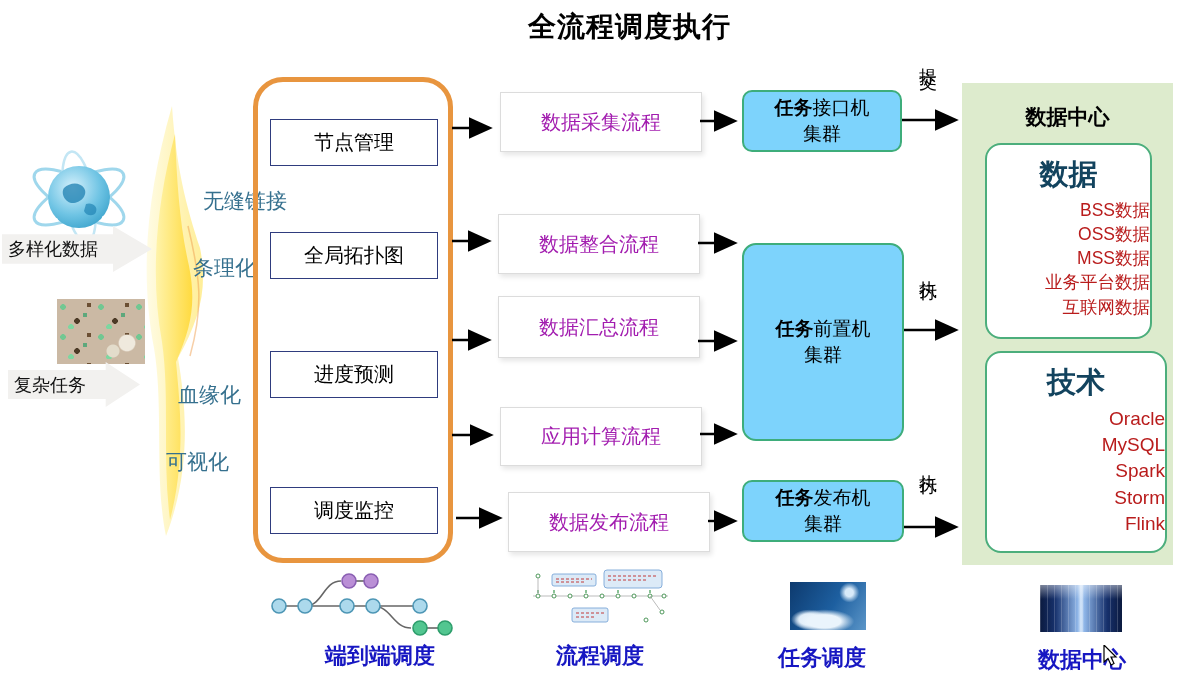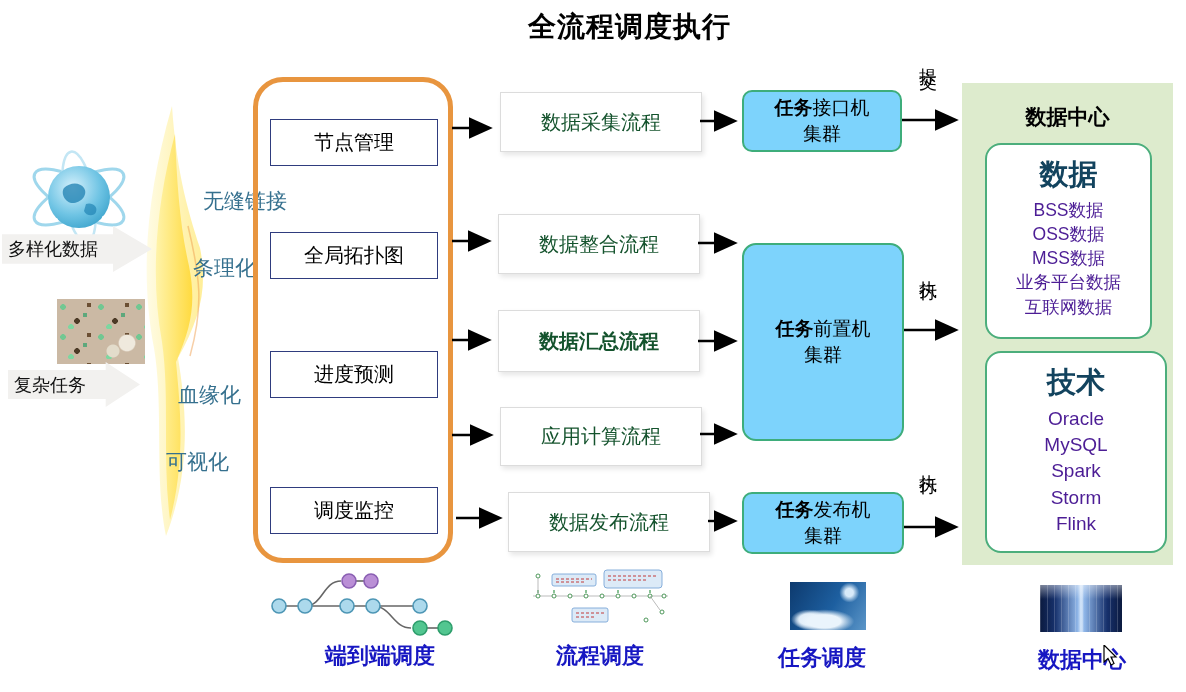--- a/index.html
+++ b/index.html
@@ -21,40 +21,40 @@
   .tlabel { font-size:21px; color:#35708E; white-space:nowrap; }
   
   .frame { border:5px solid #E8953F; border-radius:30px; background:transparent; }
   .module {
     background:#fff; border:1.5px solid #2F3C7E; display:flex;
     align-items:center; justify-content:center; font-size:20px; color:#000;
   }
   
   .proc {
     background:#fff; border:1px solid #DCDCDC; box-shadow:2px 3px 5px rgba(0,0,0,0.10);
-    display:flex; align-items:center; justify-content:center; font-size:20px; color:#14532d;
+    display:flex; align-items:center; justify-content:center; font-size:20px; color:#a21caf;
   }
   
   .cluster {
     background:#7dd3fc; border:2px solid #3EAD7B; border-radius:10px;
     display:flex; flex-direction:column; align-items:center; justify-content:center;
     font-size:19px; color:#000; line-height:1.35;
   }
   .cluster .b { font-weight:bold; }
   
   .vlabel { writing-mode:vertical-rl; text-orientation:upright; font-size:18px; color:#000; letter-spacing:3px; }
   
   .panel { background:#DDEBCD; }
   .panel-title { font-size:21px; font-weight:bold; color:#000; text-align:center; }
   .dcbox {
     background:#fff; border:2px solid #4CAE7C; border-radius:16px;
     text-align:center; padding-top:10px; box-sizing:border-box;
   }
   .dcbox .h { font-size:29px; font-weight:bold; color:#12435E; margin-bottom:3px; }
-  .dcbox .it { font-size:17.5px; color:#4c1d95; line-height:1.38; }
+  .dcbox .it { font-size:17.5px; color:#b91c1c; line-height:1.38;text-align:right; }
   
   .blabel { font-size:22px; font-weight:bold; color:#1717C2; text-align:center; white-space:nowrap; }
   
   .photo-tasks {
     background-color:#CBB9A4;
     background-image:
       radial-gradient(circle 9px at 70px 44px, #EFE9DD 85%, rgba(0,0,0,0) 100%),
       radial-gradient(circle 7px at 56px 52px, #E3DCCB 85%, rgba(0,0,0,0) 100%),
       radial-gradient(circle 3px at 6px 8px, #72C792 92%, rgba(0,0,0,0) 100%),
       radial-gradient(circle 3px at 20px 22px, #4C3A26 92%, rgba(0,0,0,0) 100%),
@@ -149,39 +149,39 @@
   <div class="abs module" style="left:270px; top:487px; width:166px; height:45px;">
       <span>调度监控</span>
     </div>
 
   <div class="abs proc" style="left:500px; top:92px;  width:200px; height:58px;">
       <span>数据采集流程</span>
     </div>
   <div class="abs proc" style="left:498px; top:214px; width:200px; height:58px;">
       <span>数据整合流程</span>
     </div>
-  <div class="abs proc" style="left:498px; top:310px; width:200px; height:60px;font-weight:bold;">
+  <div class="abs proc" style="left:498px; top:296px; width:200px; height:60px;">
       <span>数据汇总流程</span>
     </div>
   <div class="abs proc" style="left:500px; top:407px; width:200px; height:57px;">
       <span>应用计算流程</span>
     </div>
   <div class="abs proc" style="left:508px; top:492px; width:200px; height:58px;">
       <span>数据发布流程</span>
     </div>
 
   <div class="abs cluster" style="left:742px; top:90px; width:160px; height:62px; box-sizing:border-box;">
     <span><span class="b">任务</span><span>接口机</span></span>
     <span>集群</span>
   </div>
   <div class="abs cluster" style="left:742px; top:243px; width:162px; height:198px; box-sizing:border-box; border-radius:14px;">
     <span><span class="b">任务</span><span>前置机</span></span>
     <span>集群</span>
   </div>
-  <div class="abs cluster" style="left:742px; top:492px; width:162px; height:62px; box-sizing:border-box;">
+  <div class="abs cluster" style="left:742px; top:480px; width:162px; height:62px; box-sizing:border-box;">
     <span><span class="b">任务</span><span>发布机</span></span>
     <span>集群</span>
   </div>
 
   <span class="abs vlabel" style="left:916px; top:54px;">提交</span>
   <span class="abs vlabel" style="left:916px; top:266px;">执行</span>
   <span class="abs vlabel" style="left:916px; top:460px;">执行</span>
 
   <div class="abs panel" style="left:962px; top:83px; width:211px; height:482px;">
     <div class="panel-title" style="margin-top:20px;">数据中心</div>

